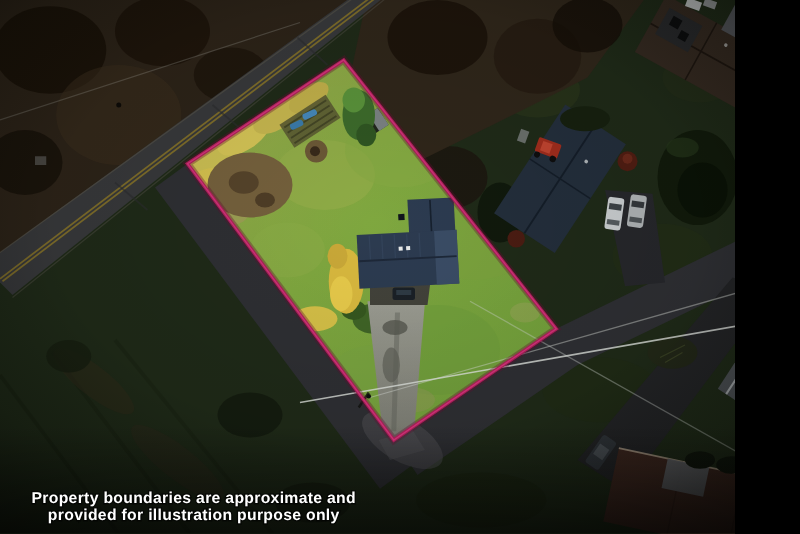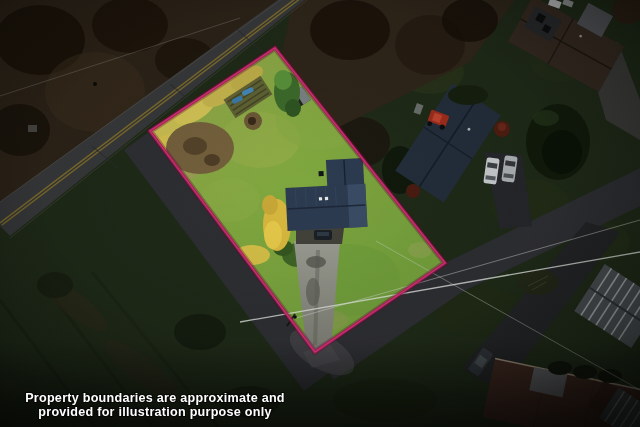--- a/index.html
+++ b/index.html
@@ -1,16 +1,16 @@
 <!DOCTYPE html>
 <html><head>
 <meta charset="utf-8">
 <style>
   html,body{margin:0;padding:0;background:#000;}
-  .stage{position:relative;width:640px;height:427px;overflow:hidden;background:#1f2a18;}
+  .stage{position:relative;width:588px;height:427px;overflow:hidden;background:#1f2a18;}
   svg{display:block;}
   .disclaimer{
     font-family:"Liberation Sans", sans-serif;
     font-weight:bold;
     font-size:12.6px;
     letter-spacing:.25px;
     paint-order:stroke;
     stroke:rgba(0,0,0,.55);
     stroke-width:2.2px;
   }

